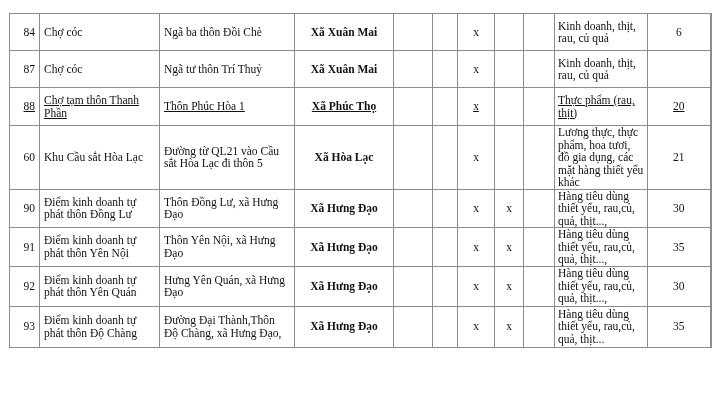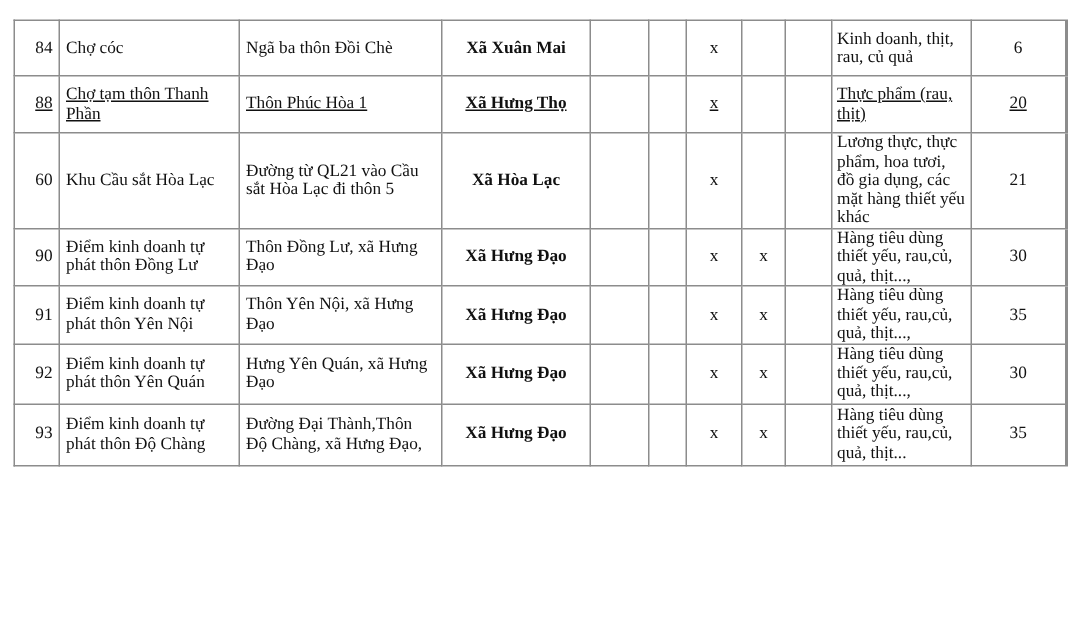--- a/index.html
+++ b/index.html
@@ -39,25 +39,38 @@
         <td class="c-loc">Ngã ba thôn Đồi Chè</td>
         <td class="c-xa">Xã Xuân Mai</td>
         <td class="c-x"></td>
         <td class="c-x"></td>
         <td class="c-x">x</td>
         <td class="c-x"></td>
         <td class="c-x"></td>
         <td class="c-goods">Kinh doanh, thịt, rau, củ quả</td>
         <td class="c-num last">6</td>
       </tr>
+      <tr style="height: 37px;">
+        <td class="c-stt">87</td>
+        <td class="c-name">Chợ cóc</td>
+        <td class="c-loc">Ngã tư thôn Trí Thuỷ</td>
+        <td class="c-xa">Xã Xuân Mai</td>
+        <td class="c-x"></td>
+        <td class="c-x"></td>
+        <td class="c-x">x</td>
+        <td class="c-x"></td>
+        <td class="c-x"></td>
+        <td class="c-goods">Kinh doanh, thịt, rau, củ quả</td>
+        <td class="c-num last"></td>
+      </tr>
       <tr style="height: 38px; text-decoration: underline;">
         <td class="c-stt">88</td>
         <td class="c-name">Chợ tạm thôn Thanh Phần</td>
         <td class="c-loc">Thôn Phúc Hòa 1</td>
-        <td class="c-xa">Xã Hưng Thọ</td>
+        <td class="c-xa">Xã Phúc Thọ</td>
         <td class="c-x"></td>
         <td class="c-x"></td>
         <td class="c-x">x</td>
         <td class="c-x"></td>
         <td class="c-x"></td>
         <td class="c-goods">Thực phẩm (rau, thịt)</td>
         <td class="c-num last">20</td>
       </tr>
       <tr style="height: 49px;">
         <td class="c-stt">60</td>

